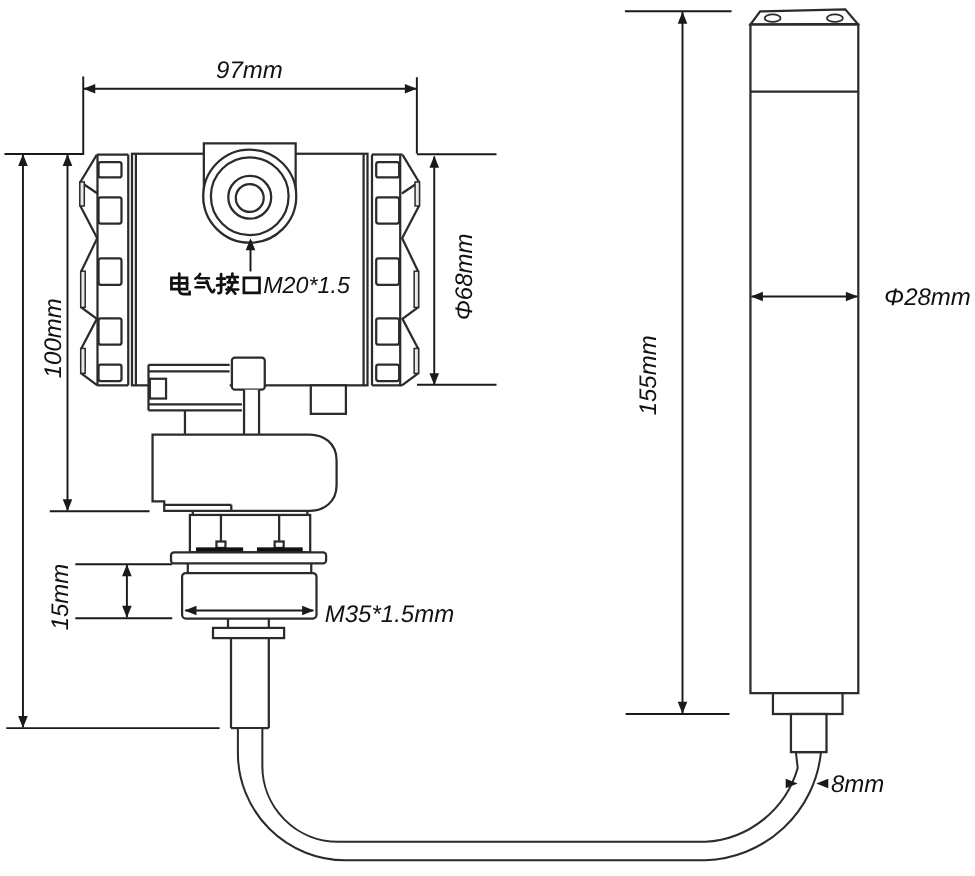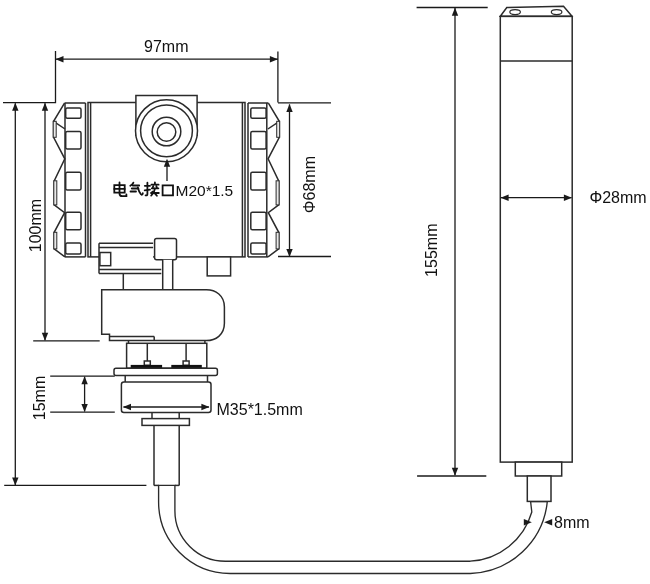--- a/index.html
+++ b/index.html
@@ -1,16 +1,16 @@
 <!DOCTYPE html>
 <html><head>
 <meta charset="utf-8">
 <style>
 html,body{margin:0;padding:0;background:#fff;}
-#wrap{width:650px;height:584px;position:relative;overflow:hidden;background:#fff;}
+#wrap{width:650px;height:584px;position:relative;overflow:hidden;background:#fff;font-style:italic;}
 text{font-family:"Liberation Sans",sans-serif;fill:#111;}
 </style>
 </head>
 <body>
 <div id="wrap">
 <svg width="650" height="584" viewBox="0 0 650 584">
 <rect x="0" y="0" width="650" height="584" fill="#fff"></rect>
 
 <g stroke="#1a1a1a" stroke-width="1.3" fill="none">
 

